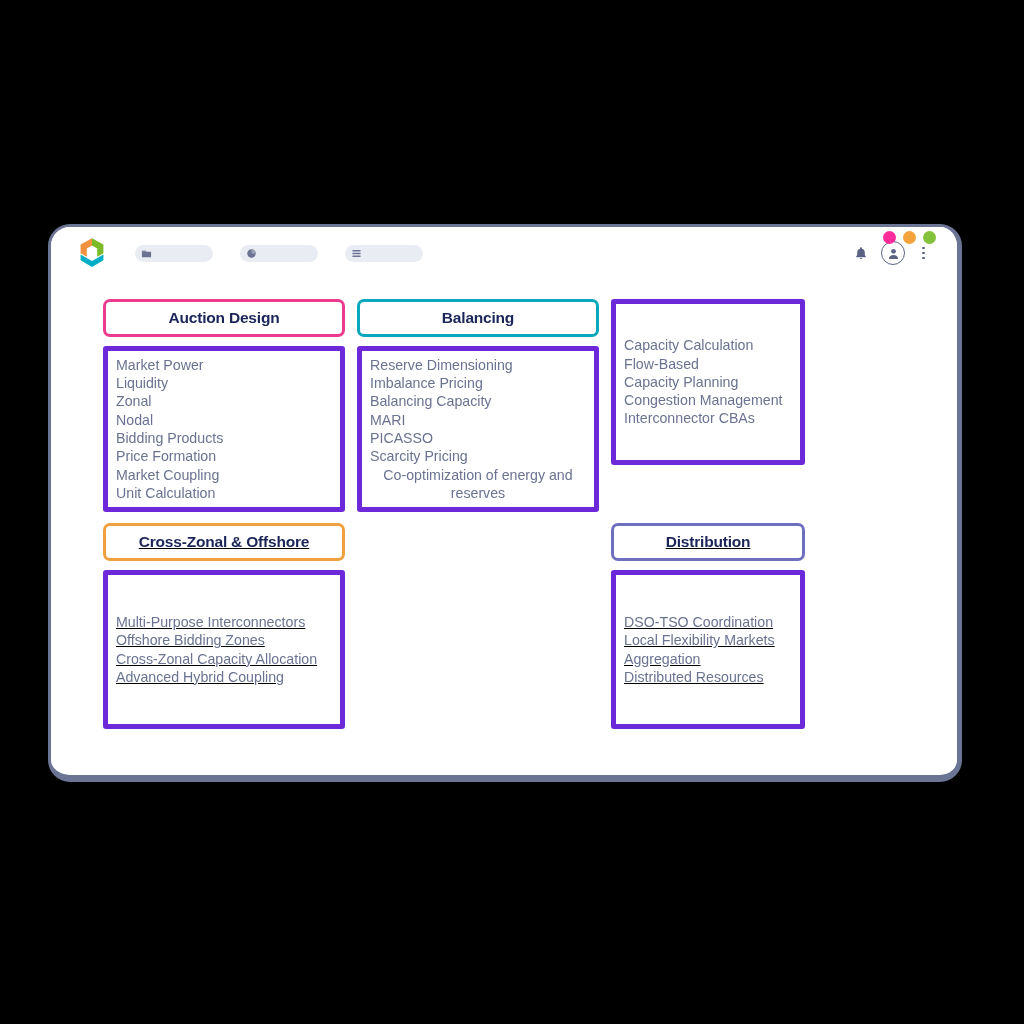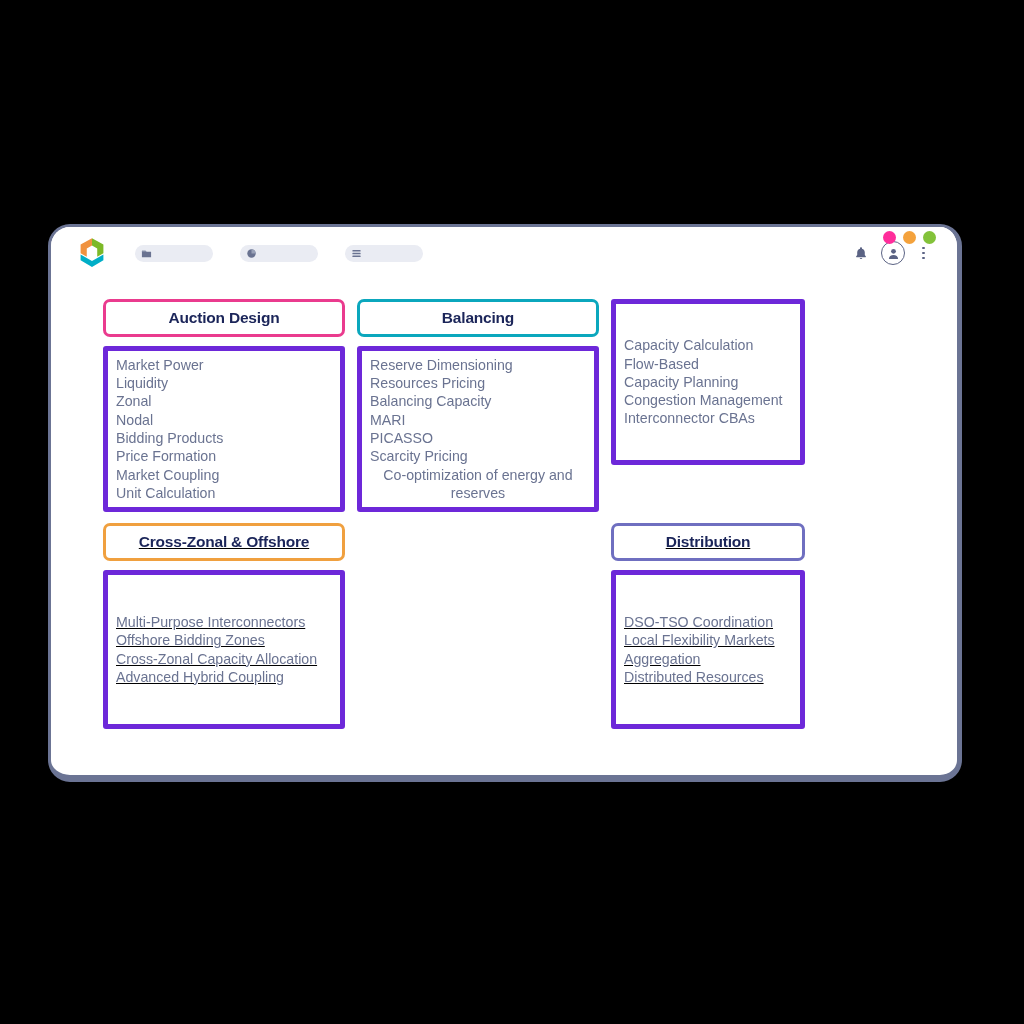--- a/index.html
+++ b/index.html
@@ -254,21 +254,21 @@
             <div class="line">Unit Calculation</div>
           </div>
         </div>
 
         <div class="cell">
           <div class="card-head" style="border-color:#0ba7bd">
             <span>Balancing</span>
           </div>
           <div class="card-body">
             <div class="line">Reserve Dimensioning</div>
-            <div class="line">Resources Pricing</div>
+            <div class="line">Imbalance Pricing</div>
             <div class="line">Balancing Capacity</div>
             <div class="line">MARI</div>
             <div class="line">PICASSO</div>
             <div class="line">Scarcity Pricing</div>
             <div class="line">Co-optimization of energy and reserves</div>
           </div>
         </div>
 
         <div class="cell">
           <div class="card-body">

